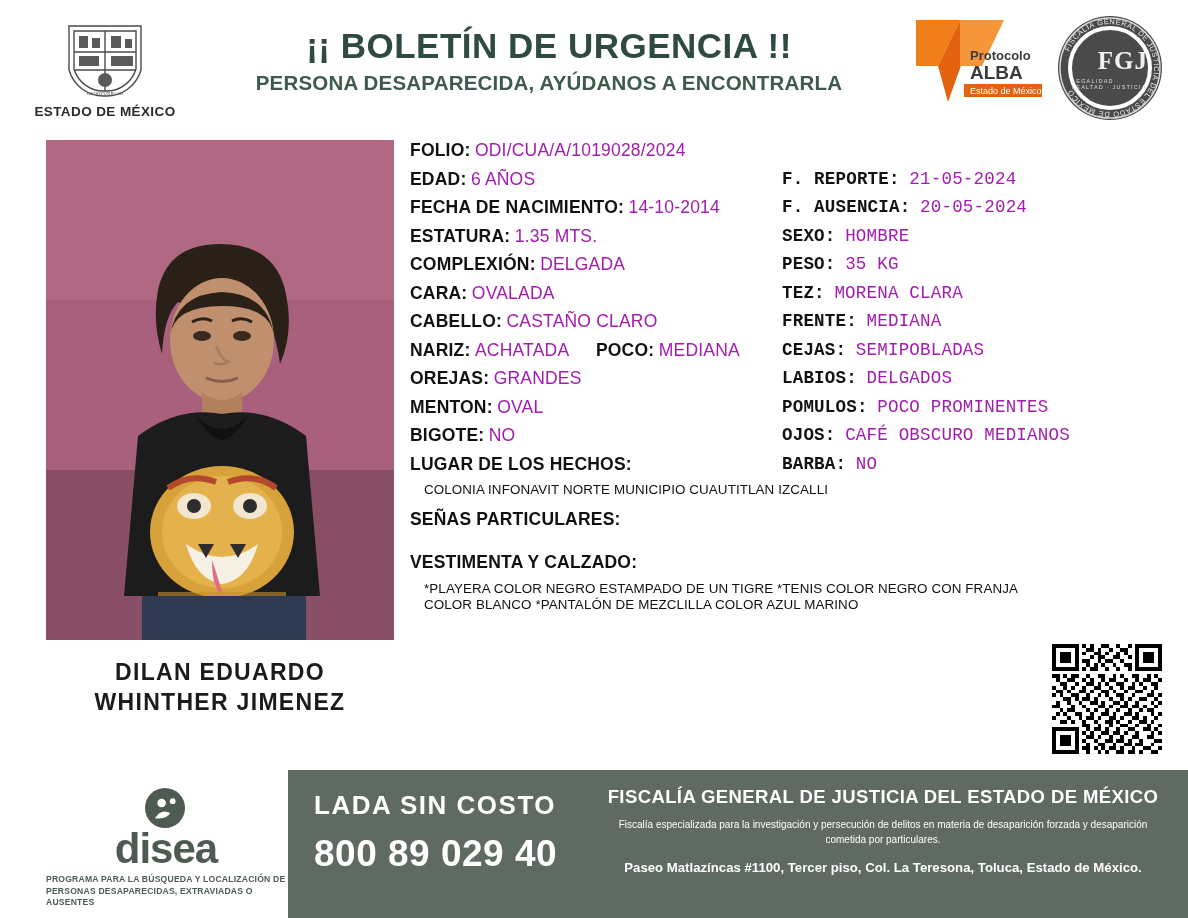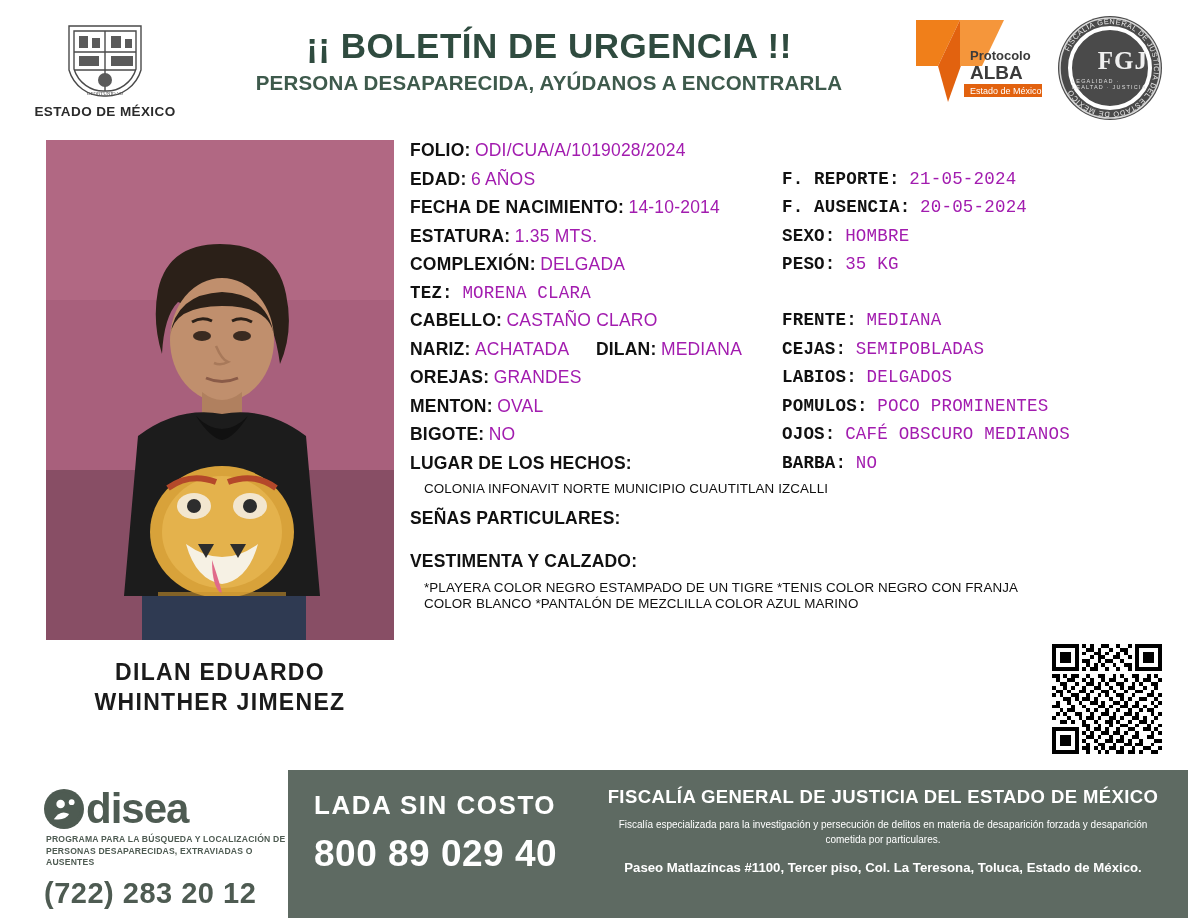--- a/index.html
+++ b/index.html
@@ -179,21 +179,21 @@
     position:absolute;
     left:0; bottom:0;
     width:1188px; height:148px;
     display:flex;
   }
   .disea {
     width:288px;
     padding-left:44px;
     padding-top:18px;
   }
-  .disea-row { display:flex; align-items:center; }
+  .disea-row { display:flex; align-items:center;flex-direction:column; }
   .disea-mark {
     width:40px;height:40px;border-radius:50%;
     background:#4e5b52;
     display:flex;align-items:center;justify-content:center;
     margin-right:2px;
   }
   .disea-word {
     font-size:42px;
     font-weight:bold;
     color:#4e5b52;
@@ -399,20 +399,24 @@
         <span class="lbl">COMPLEXIÓN:</span>
         <span class="val">DELGADA</span>
       </div>
       <div class="col-r">
         <span class="lbl">PESO:</span>
         <span class="val">35 KG</span>
       </div>
     </div>
 
     <div class="row">
+      <div class="col-l">
+        <span class="lbl">CARA:</span>
+        <span class="val">OVALADA</span>
+      </div>
       <div class="col-r">
         <span class="lbl">TEZ:</span>
         <span class="val">MORENA CLARA</span>
       </div>
     </div>
 
     <div class="row">
       <div class="col-l">
         <span class="lbl">CABELLO:</span>
         <span class="val">CASTAÑO CLARO</span>
@@ -421,21 +425,21 @@
         <span class="lbl">FRENTE:</span>
         <span class="val">MEDIANA</span>
       </div>
     </div>
 
     <div class="row">
       <div class="col-l">
         <span class="lbl">NARIZ:</span>
         <span class="val">ACHATADA</span>
         &nbsp;&nbsp;&nbsp;&nbsp;
-        <span class="lbl">DILAN:</span>
+        <span class="lbl">POCO:</span>
         <span class="val">MEDIANA</span>
       </div>
       <div class="col-r">
         <span class="lbl">CEJAS:</span>
         <span class="val">SEMIPOBLADAS</span>
       </div>
     </div>
 
     <div class="row">
       <div class="col-l">

